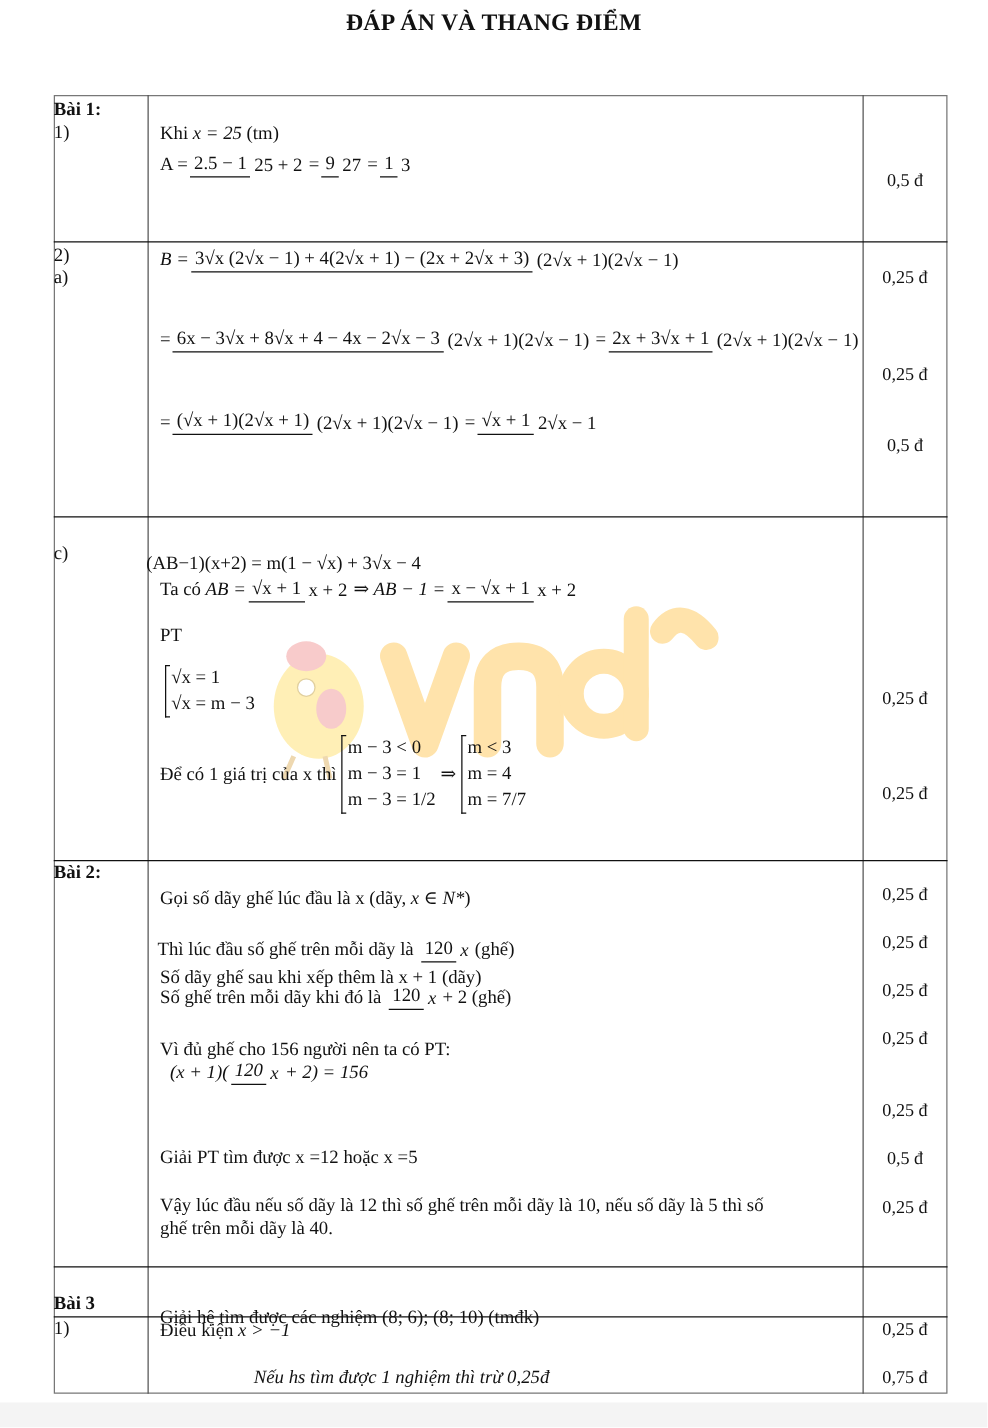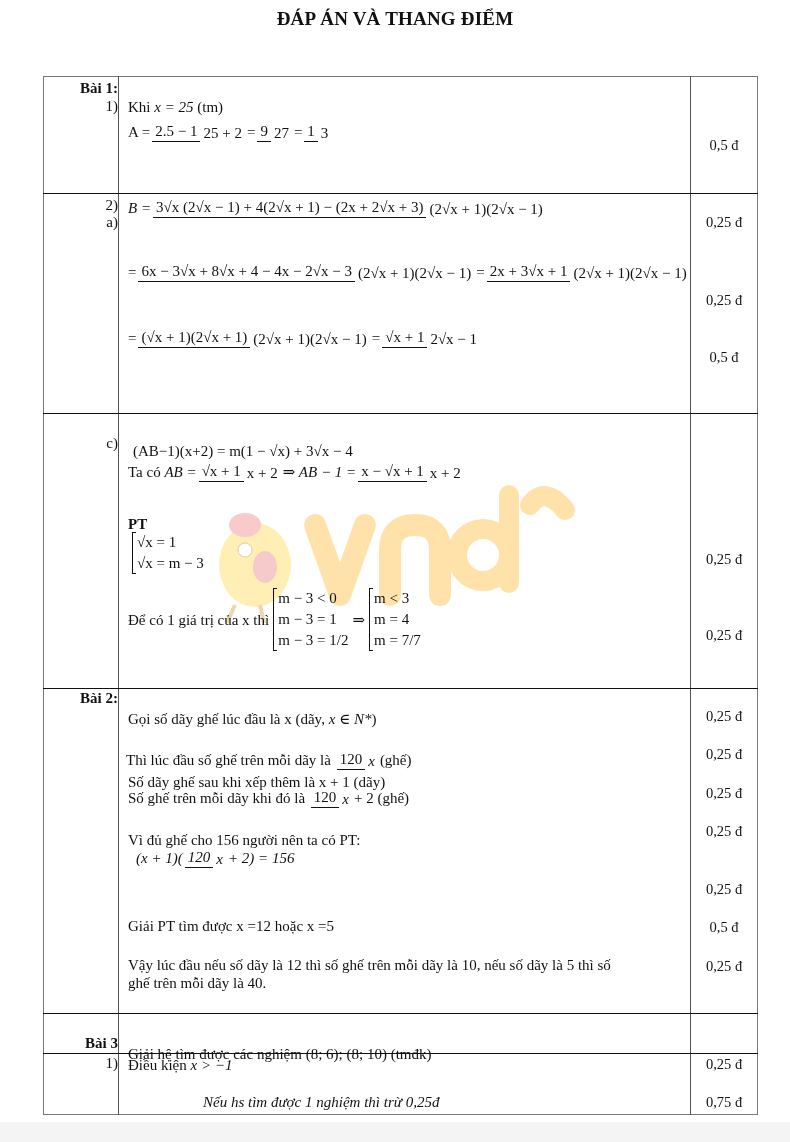--- a/index.html
+++ b/index.html
@@ -13,21 +13,21 @@
   .title {
     position: absolute; top: 8px; left: 0; width: 790px; text-align: center;
     font-weight: bold; font-size: 19px; letter-spacing: 0.2px;
   }
   .tbl { position: absolute; left: 43px; top: 76px; width: 715px; height: 1039px; }
   .vline { position: absolute; top: 0; width: 1px; background: #555; }
   .hline { position: absolute; left: 0; height: 1px; background: #111; width: 715px; }
   .frame { position: absolute; inset: 0; border: 1px solid #777; }
 
   .abs { position: absolute; white-space: nowrap; font-size: 15px; line-height: 18px; }
-  .lbl { text-align: right; width: 75px; left: 0; }
+  .lbl { text-align: left; width: 75px; left: 0; }
   .bold { font-weight: bold; }
   .pts { left: 647px; width: 68px; text-align: center; font-size: 14.5px; }
   i, .it { font-style: italic; }
 
   
   .frac { display: inline-flex; vertical-align: middle; text-align: center; margin: 0 2px; }
   .frac .num { border-bottom: 1px solid #111; padding: 0 3px 1px; line-height: 18px; }
   .frac .den { padding: 2px 3px 0; line-height: 18px; }
   .eq { display: flex; align-items: center; white-space: nowrap; font-size: 15px; }
   .bracket {
@@ -129,35 +129,35 @@
     <span class="frac">
         <span class="num">√x + 1</span>
         <span class="den">2√x − 1</span>
       </span>
   </div>
   <div class="abs pts" style="top:137px;">0,25 đ</div>
   <div class="abs pts" style="top:215px;">0,25 đ</div>
   <div class="abs pts" style="top:272px;">0,5 đ</div>
 
   <div class="abs lbl" style="top:358px;">c)</div>
-  <div class="abs" style="left:90px;top:366px;">(AB−1)(x+2) = m(1 − √x) + 3√x − 4</div>
+  <div class="abs" style="left:74px;top:366px;">(AB−1)(x+2) = m(1 − √x) + 3√x − 4</div>
   <div class="abs eq" style="left:85px;top:386px;">
     <span>Ta có</span>&nbsp;
     <i>AB =</i>
     <span class="frac">
         <span class="num">√x + 1</span>
         <span class="den">x + 2</span>
       </span>
     <i>⇒ AB − 1 =</i>
     <span class="frac">
         <span class="num">x − √x + 1</span>
         <span class="den">x + 2</span>
       </span>
   </div>
-  <div class="abs" style="left:85px;top:439px;font-weight:bold;">PT</div>
+  <div class="abs" style="left:85px;top:424px;">PT</div>
   <div class="abs eq" style="left:85px;top:456px;">
     <span class="bracket">
       <span>√x = 1</span>
       <span>√x = m − 3</span>
     </span>
   </div>
   <div class="abs eq" style="left:85px;top:512px;">
     <span>Để có 1 giá trị của x thì</span>
     <span class="bracket">
       <span>m − 3 &lt; 0</span>

